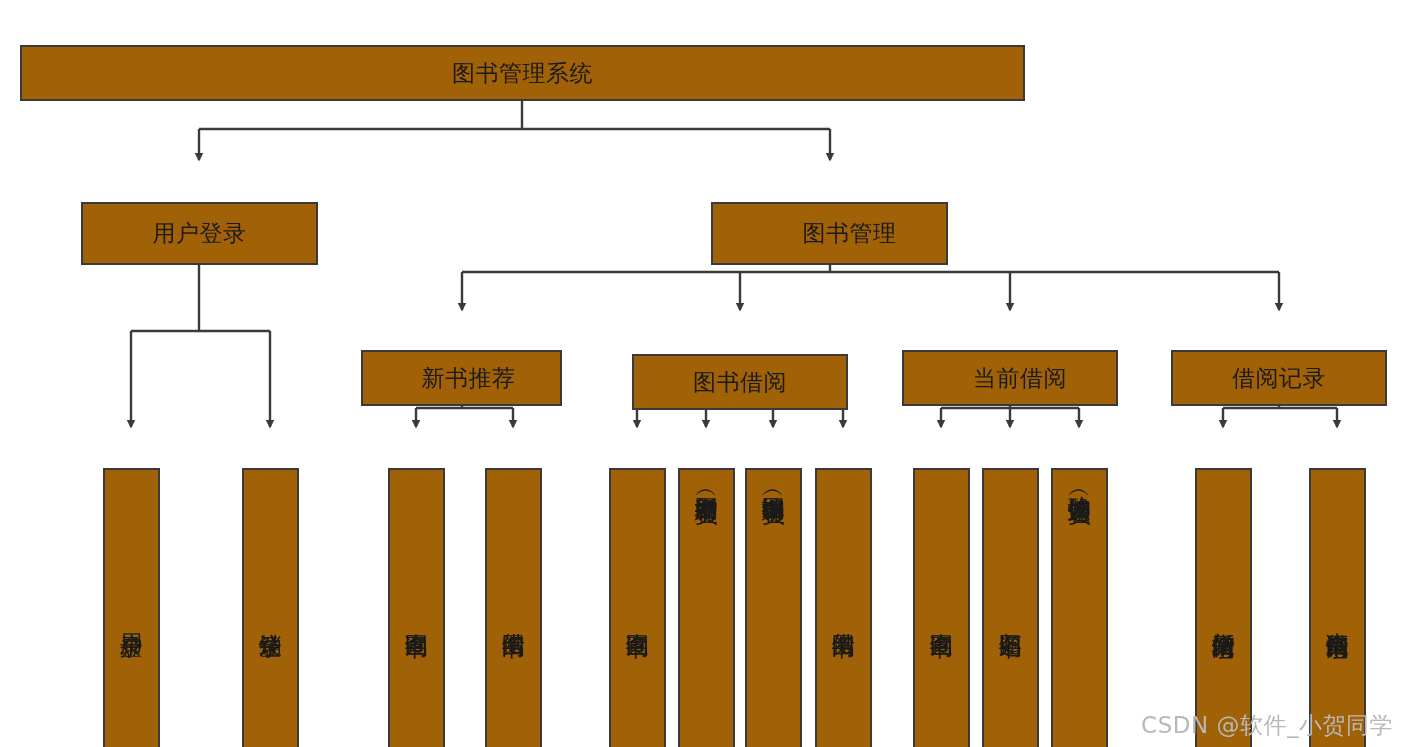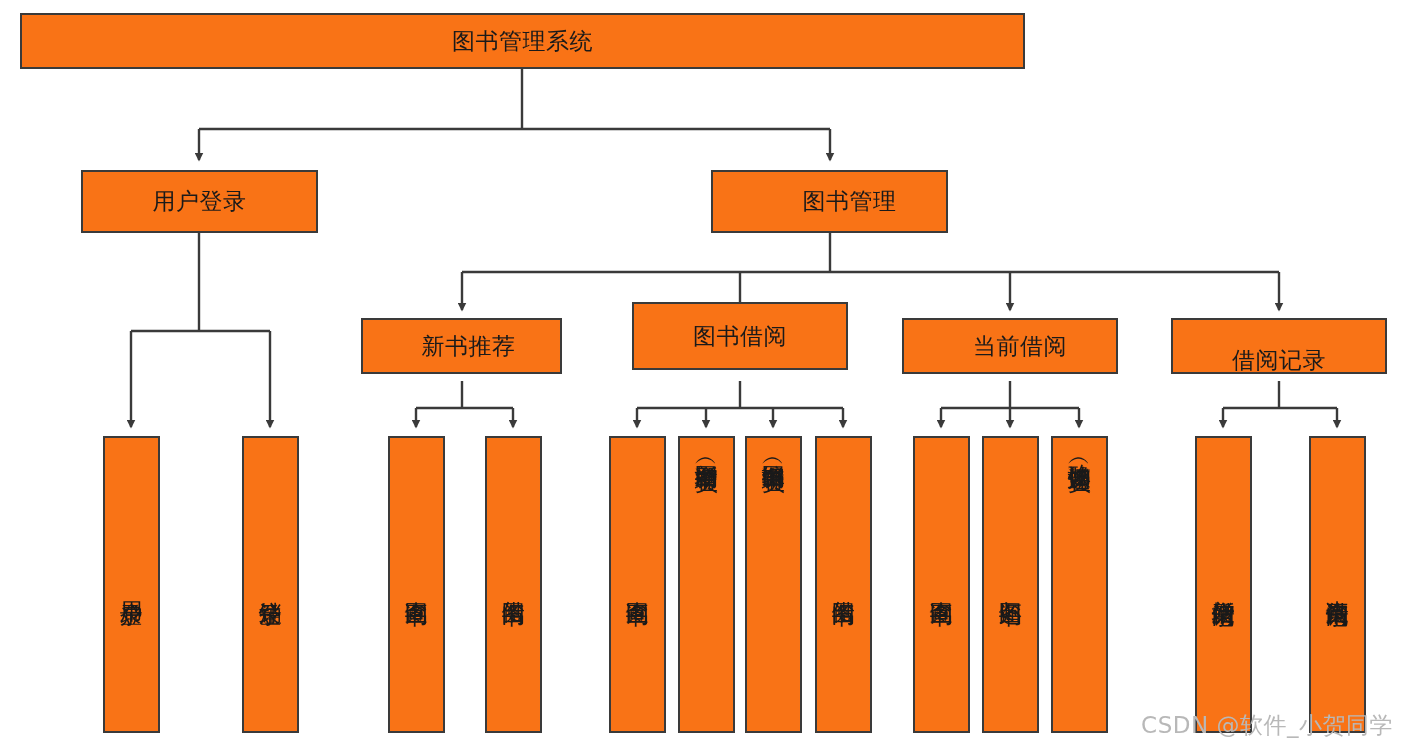--- a/index.html
+++ b/index.html
@@ -23,25 +23,26 @@
     left: 0;
     top: 0;
     width: 1405px;
     height: 747px;
     pointer-events: none;
   }
   .node {
     position: absolute;
     box-sizing: border-box;
     border: 2px solid #3a3a3a;
-    background: #f97316;
+    background: #a16207;
     display: flex;
     align-items: center;
     justify-content: center;
     z-index: 2;
+    margin-top: 32px;
   }
   .node .label {
     font-size: 23px;
     line-height: 1.05;
     color: #1a1a1a;
     letter-spacing: 0.5px;
     white-space: nowrap;
   }
   .node.leaf {
     align-items: flex-start;
@@ -137,27 +138,27 @@
   <div class="node" style="left:81px; top:170px; width:237px; height:63px;">
     <span class="label">用户登录</span>
   </div>
   <div class="node" style="left:711px; top:170px; width:237px; height:63px;padding-left:40px;">
     <span class="label">图书管理</span>
   </div>
 
   <div class="node" style="left:361px; top:318px; width:201px; height:56px;padding-left:14px;">
     <span class="label">新书推荐</span>
   </div>
-  <div class="node" style="left:632px; top:302px; width:216px; height:68px;justify-content:center;">
+  <div class="node" style="left:632px; top:322px; width:216px; height:56px;justify-content:center;">
     <span class="label">图书借阅</span>
   </div>
   <div class="node" style="left:902px; top:318px; width:216px; height:56px;padding-left:20px;">
     <span class="label">当前借阅</span>
   </div>
-  <div class="node" style="left:1171px; top:318px; width:216px; height:56px;align-items:flex-end;">
+  <div class="node" style="left:1171px; top:318px; width:216px; height:56px;">
     <span class="label">借阅记录</span>
   </div>
 
   <div class="node leaf centered" style="left:103px; top:436px; width:57px; height:297px;">
     <span class="label">用户登录</span>
   </div>
   <div class="node leaf centered" style="left:242px; top:436px; width:57px; height:297px;">
     <span class="label">注销登录</span>
   </div>
 

